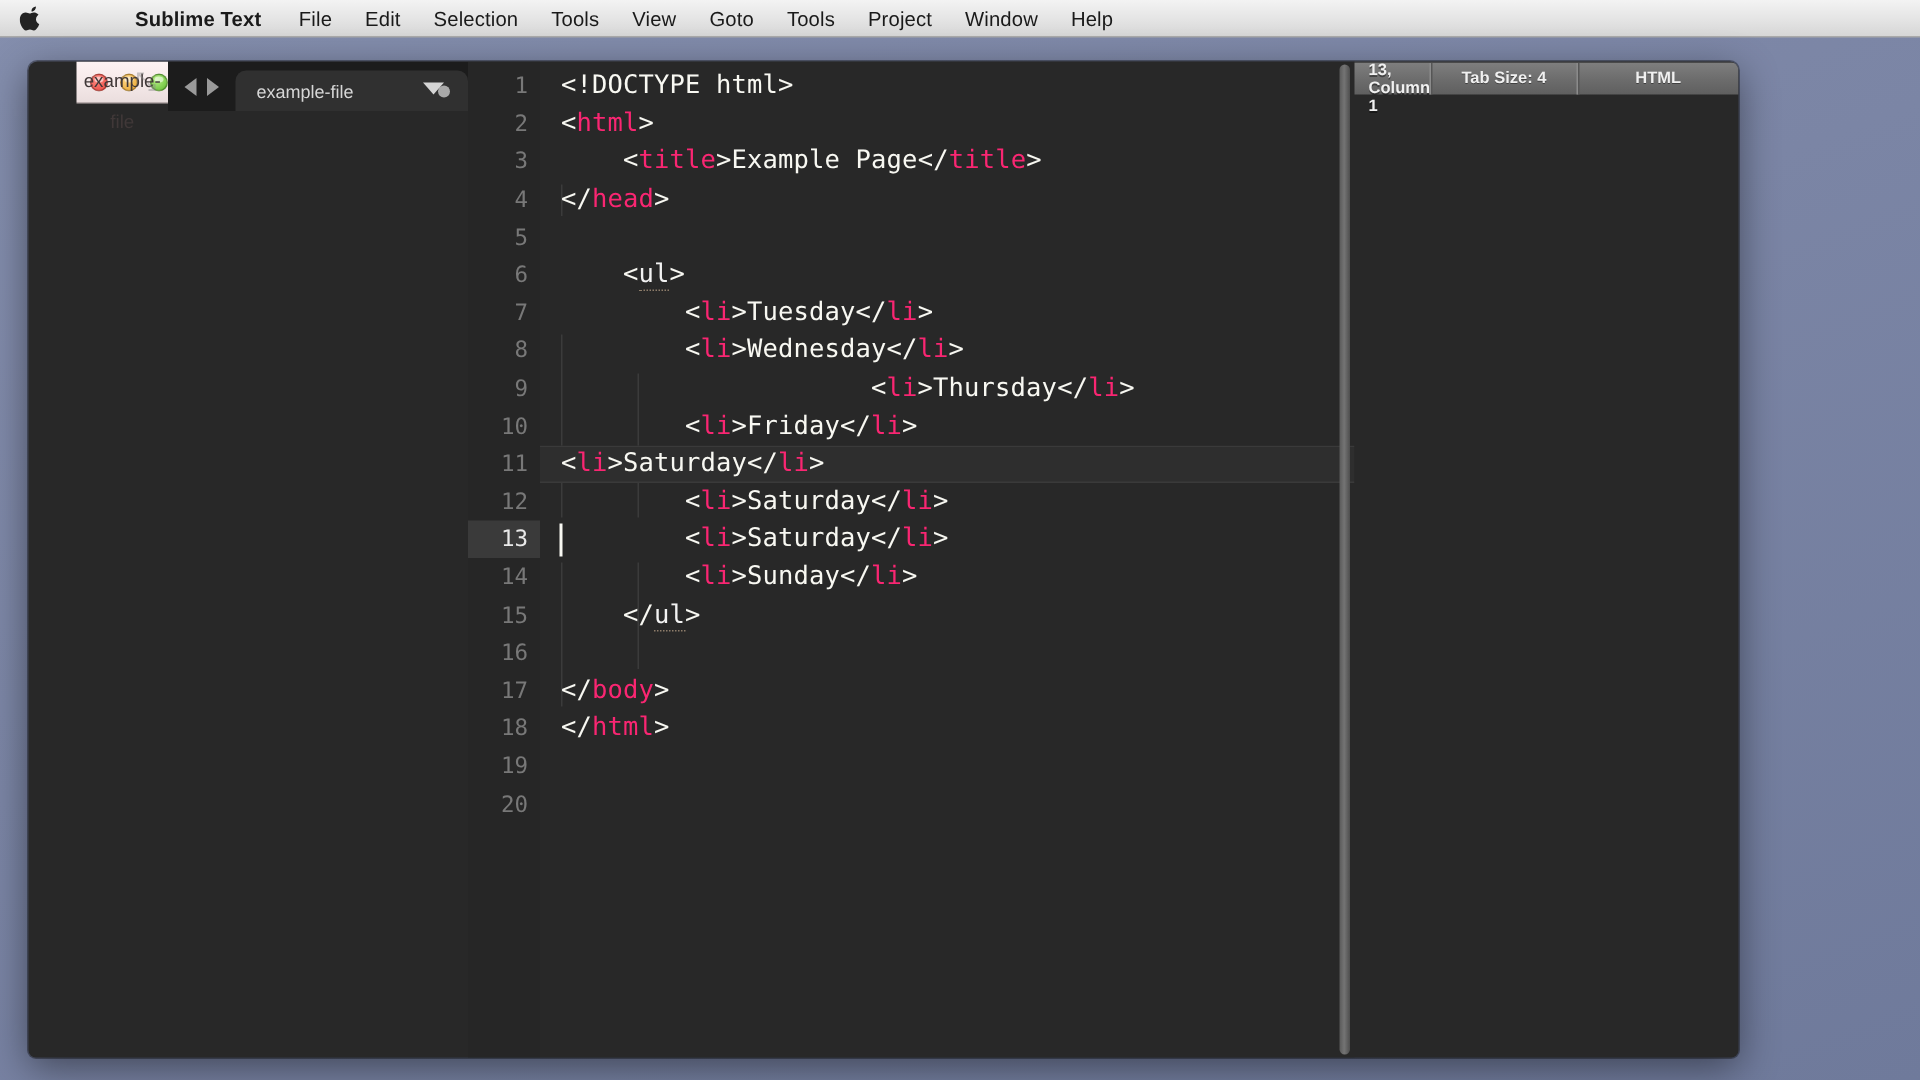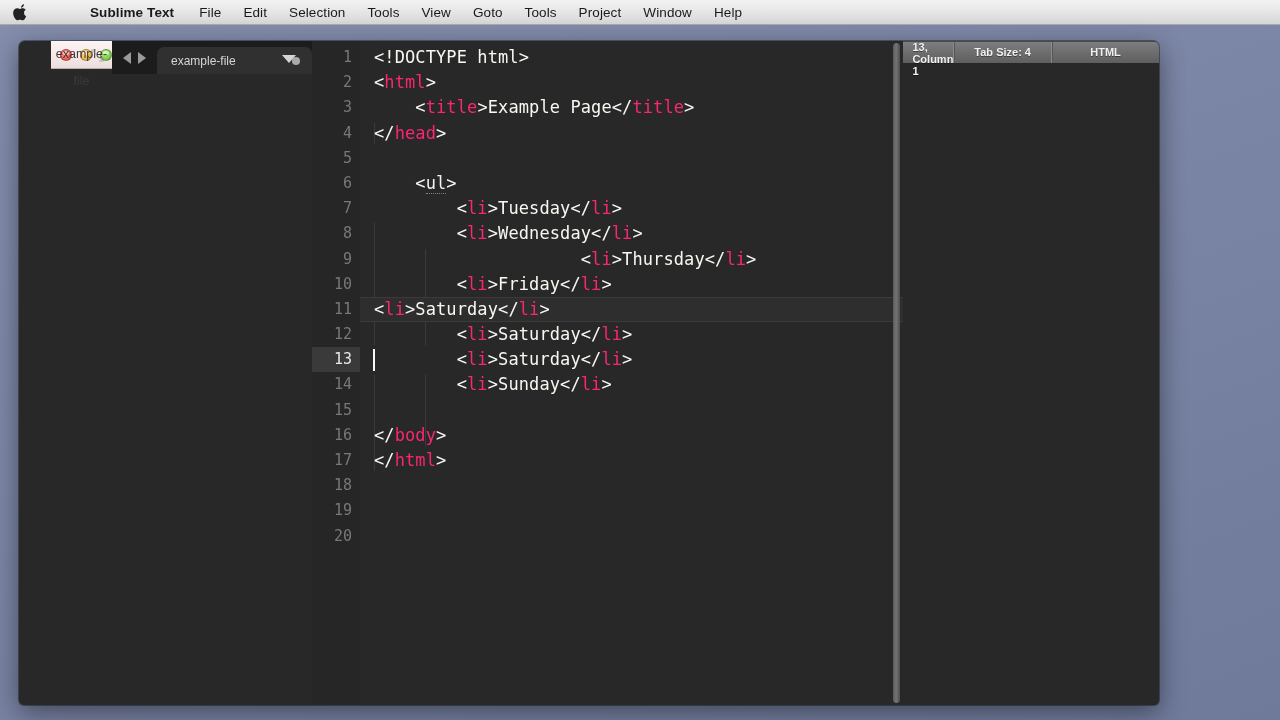--- a/index.html
+++ b/index.html
@@ -422,20 +422,21 @@
             <div class="code-line">&nbsp;</div>
             <div class="code-line"><span>    </span><span class="punc">&lt;</span><span class="tag-underline">ul</span><span class="punc">&gt;</span></div>
             <div class="code-line"><span>        </span><span class="punc">&lt;</span><span class="tag">li</span><span class="punc">&gt;</span><span class="txt">Tuesday</span><span class="punc">&lt;/</span><span class="tag">li</span><span class="punc">&gt;</span></div>
             <div class="code-line"><span>        </span><span class="punc">&lt;</span><span class="tag">li</span><span class="punc">&gt;</span><span class="txt">Wednesday</span><span class="punc">&lt;/</span><span class="tag">li</span><span class="punc">&gt;</span></div>
             <div class="code-line"><span>                    </span><span class="punc">&lt;</span><span class="tag">li</span><span class="punc">&gt;</span><span class="txt">Thursday</span><span class="punc">&lt;/</span><span class="tag">li</span><span class="punc">&gt;</span></div>
             <div class="code-line"><span>        </span><span class="punc">&lt;</span><span class="tag">li</span><span class="punc">&gt;</span><span class="txt">Friday</span><span class="punc">&lt;/</span><span class="tag">li</span><span class="punc">&gt;</span></div>
             <div class="code-line active"><span class="punc">&lt;</span><span class="tag">li</span><span class="punc">&gt;</span><span class="txt">Saturday</span><span class="punc">&lt;/</span><span class="tag">li</span><span class="punc">&gt;</span></div>
             <div class="code-line"><span>        </span><span class="punc">&lt;</span><span class="tag">li</span><span class="punc">&gt;</span><span class="txt">Saturday</span><span class="punc">&lt;/</span><span class="tag">li</span><span class="punc">&gt;</span></div>
             <div class="code-line"><span>        </span><span class="punc">&lt;</span><span class="tag">li</span><span class="punc">&gt;</span><span class="txt">Saturday</span><span class="punc">&lt;/</span><span class="tag">li</span><span class="punc">&gt;</span></div>
             <div class="code-line"><span>        </span><span class="punc">&lt;</span><span class="tag">li</span><span class="punc">&gt;</span><span class="txt">Sunday</span><span class="punc">&lt;/</span><span class="tag">li</span><span class="punc">&gt;</span></div>
+            <div class="code-line"><span>    </span><span class="punc">&lt;/</span><span class="tag-underline">ul</span><span class="punc">&gt;</span></div>
             <div class="code-line">&nbsp;</div>
             <div class="code-line"><span class="punc">&lt;/</span><span class="tag">body</span><span class="punc">&gt;</span></div>
             <div class="code-line"><span class="punc">&lt;/</span><span class="tag">html</span><span class="punc">&gt;</span></div>
           </div>
         <div id="caret" style="left: 13px; top: 308.4px; height: 21.2px;"></div>
       </div>
       <div id="vscroll">
         <div id="vscroll-thumb"></div>
       </div>
     </div>

